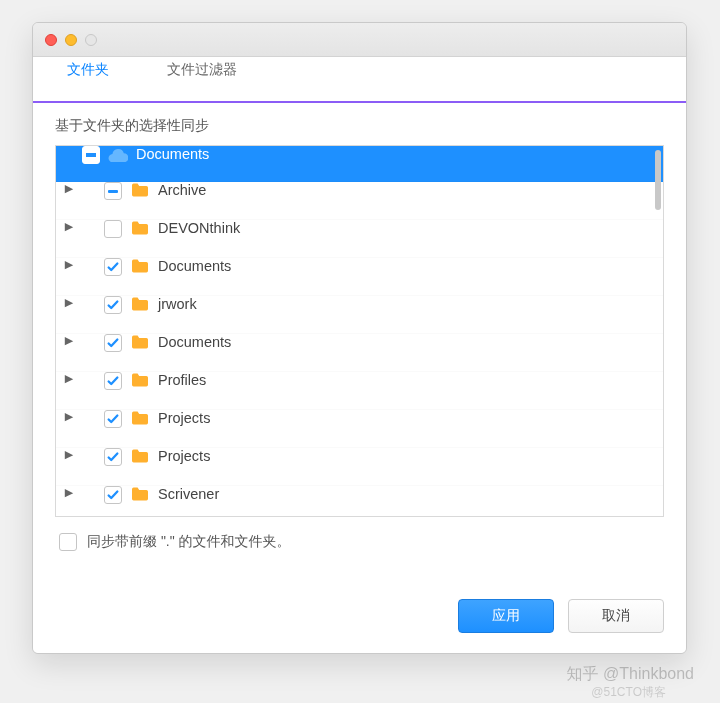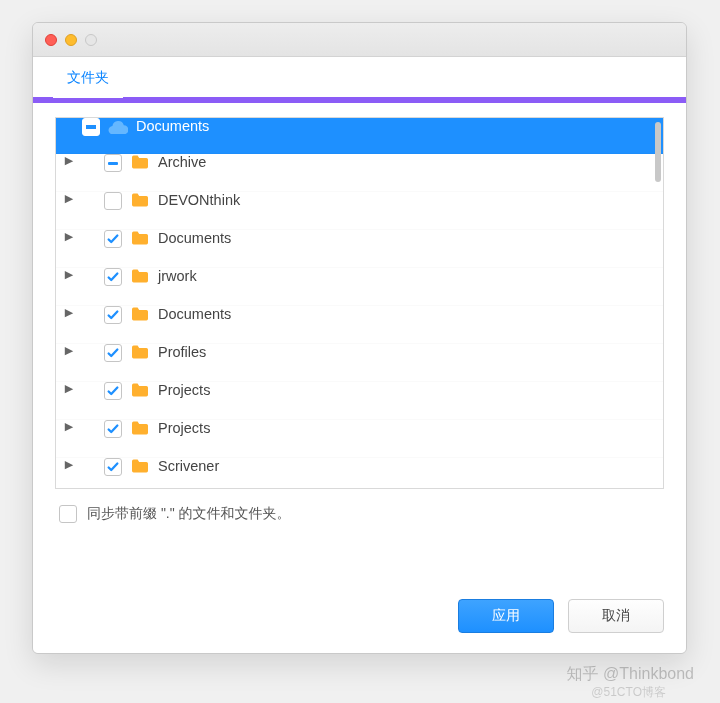--- a/index.html
+++ b/index.html
@@ -34,25 +34,25 @@
   }
   .traffic { position: absolute; left: 12px; display: flex; gap: 8px; }
   .dot { width: 12px; height: 12px; border-radius: 50%; }
   .dot.red { background:#ff5f57; border:1px solid #e14038;}
   .dot.yellow { background:#febc2e; border:1px solid #dfa023;}
   .dot.green { background:#e6e6e6; border:1px solid #c8c8c8;}
   .title-wrap { margin: 0 auto; display:flex; align-items:center; gap:6px; font-size:14px; color:#4a4a4a;}
   .cloud-icon svg { display:block; }
   .tabs {
     background:#fff;
-    border-bottom:6px solid #8b5cf6;
+    border-bottom:2px solid #8b5cf6;
     display:flex;
-    padding: 0 20px;
+    padding: 12px 20px;
     height:46px;
-    align-items:flex-start;
+    align-items:flex-end;
     gap:30px;
   }
   .tab {
     padding:12px 14px 10px;
     font-size:14px;
     color:#666;
     cursor:pointer;
     position:relative;
   }
   .tab.active { color:#0a84ff; }
@@ -176,23 +176,25 @@
   <div class="titlebar">
     <div class="traffic">
       <div class="dot red"></div>
       <div class="dot yellow"></div>
       <div class="dot green"></div>
     </div>
   </div>
 
   <div class="tabs">
     <div class="tab active">文件夹</div>
+    <div class="tab">文件过滤器</div>
   </div>
 
   <div class="content">
+    <div class="section-label">基于文件夹的选择性同步</div>
 
     <div class="tree-box">
       <div class="tree-scroll" id="tree-scroll">
           <div class="row root">
   <span class="disclosure">▶</span>
   <span class="chk root-chk"></span>
   <span><svg class="cloud-folder" viewBox="0 0 24 18">
                 <path fill="#65b7ff" d="M19 8.1A7 7 0 0 0 5.3 9 5 5 0 0 0 6 19h13a5 5 0 0 0 0-10.9z"></path>
               </svg></span>
   <span class="folder-label">Documents</span>

